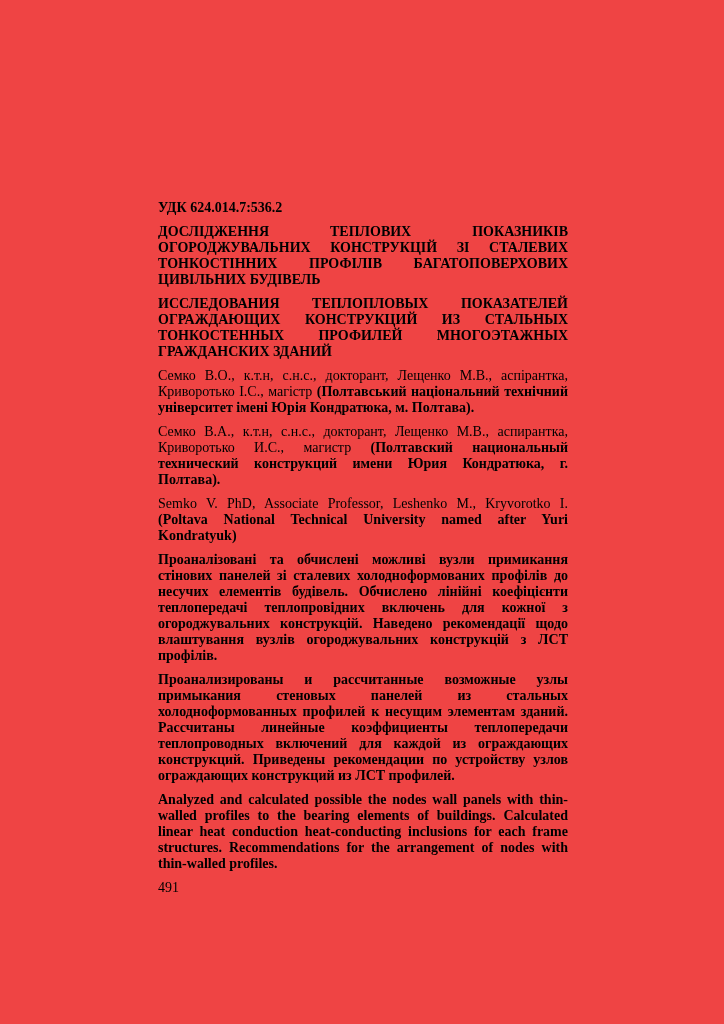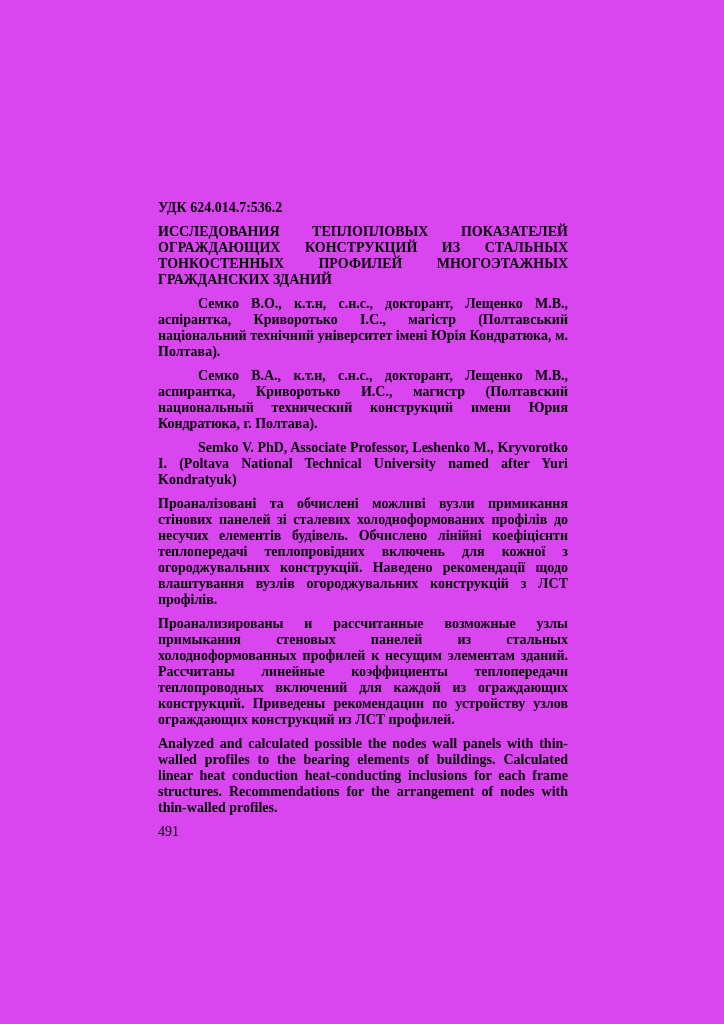--- a/index.html
+++ b/index.html
@@ -1,56 +1,57 @@
 <!DOCTYPE html>
 <html><head>
 <meta charset="utf-8">
 <style>
   * { box-sizing: border-box; }
   html, body { margin: 0; padding: 0; background: #ffffff; }
   .page {
     position: relative;
     width: 724px;
     height: 1024px;
-    background: #d946ef;
+    background: #ef4444;
     font-family: "Liberation Serif", "DejaVu Serif", serif;
     color: #000000;
     overflow: hidden;
   }
   .content {
     position: absolute;
     left: 158px;
     top: 200px;
     width: 410px;
     font-size: 14px;
     line-height: 16px;
     text-align: justify;
   }
   .content p {
     margin: 0 0 8px 0;
     padding: 0;
   }
   .udc { font-weight: bold; text-align: left; }
   .title { font-weight: bold; }
-  .authors .names { font-weight: bold; margin-left: 40px; }
+  .authors .names { font-weight: normal; }
   .authors .affil { font-weight: bold; }
   .abstract { font-weight: bold; }
   .pagenum {
     font-weight: normal;
     margin-top: 6px;
   }
 </style>
 </head>
 <body>
 
 <div class="page">
   <div class="content">
 
     <p class="udc">УДК 624.014.7:536.2</p>
 
+    <p class="title">ДОСЛІДЖЕННЯ ТЕПЛОВИХ ПОКАЗНИКІВ ОГОРОДЖУВАЛЬНИХ КОНСТРУКЦІЙ ЗІ СТАЛЕВИХ ТОНКОСТІННИХ ПРОФІЛІВ БАГАТОПОВЕРХОВИХ ЦИВІЛЬНИХ БУДІВЕЛЬ</p>
 
     <p class="title">ИССЛЕДОВАНИЯ ТЕПЛОПЛОВЫХ ПОКАЗАТЕЛЕЙ ОГРАЖДАЮЩИХ КОНСТРУКЦИЙ ИЗ СТАЛЬНЫХ ТОНКОСТЕННЫХ ПРОФИЛЕЙ МНОГОЭТАЖНЫХ ГРАЖДАНСКИХ ЗДАНИЙ</p>
 
 
     <p class="authors"><span class="names">Семко В.О., к.т.н, с.н.с., докторант, Лещенко М.В., аспірантка, Криворотько І.С., магістр</span><span class="affil"> (Полтавський національний технічний університет імені Юрія Кондратюка, м. Полтава).</span></p>
 
     <p class="authors"><span class="names">Семко В.А., к.т.н, с.н.с., докторант, Лещенко М.В., аспирантка, Криворотько И.С., магистр</span><span class="affil"> (Полтавский национальный технический конструкций имени Юрия Кондратюка, г. Полтава).</span></p>
 
     <p class="authors"><span class="names">Semko V. PhD, Associate Professor, Leshenko M., Kryvorotko I.</span><span class="affil"> (Poltava National Technical University named after Yuri Kondratyuk)</span></p>
 

